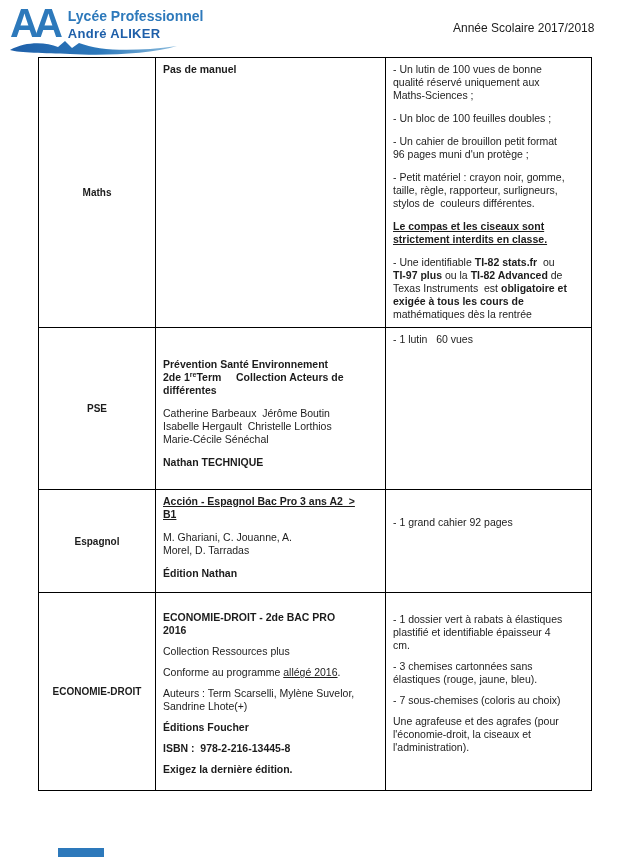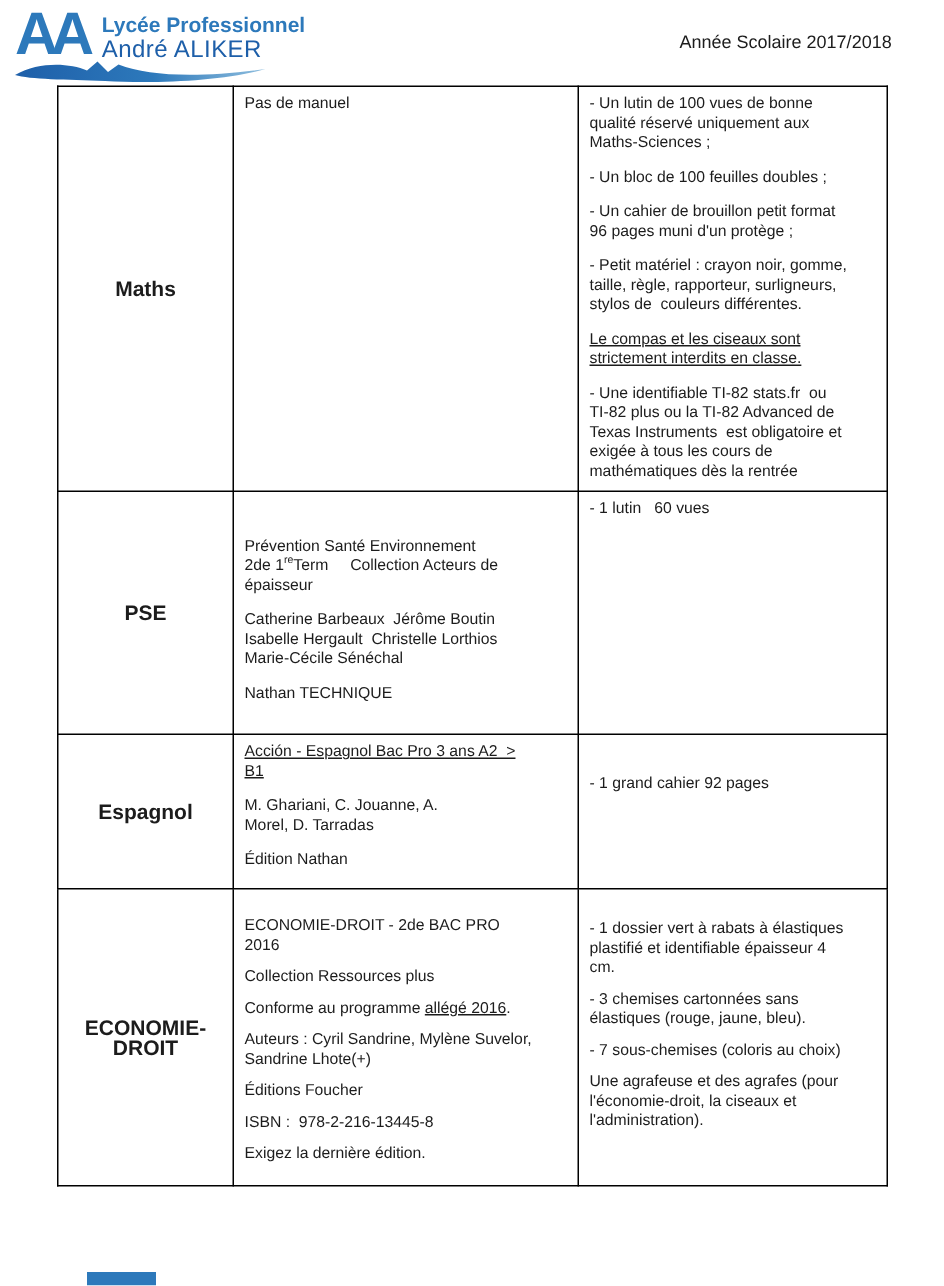--- a/index.html
+++ b/index.html
@@ -16,44 +16,44 @@
   }
   .page{position:absolute;inset:0;padding-left:16px;}
   
   .logo{position:absolute;left:10px;top:6px;display:flex;align-items:flex-start;}
   .monogram{
     font-weight:bold;font-size:40px;line-height:34px;letter-spacing:-5px;
     color:var(--blue);padding-right:10px;
   }
   .logo-text{padding-top:2px;}
   .logo-line1{color:var(--blue);font-size:14px;line-height:16px;font-weight:600;text-align:center;}
-  .logo-line2{color:var(--darkblue);font-size:16px;line-height:20px;font-weight:normal;letter-spacing:0.3px;}
+  .logo-line2{color:var(--darkblue);font-size:13px;line-height:20px;font-weight:bold;letter-spacing:0.3px;}
   .swoosh{position:absolute;left:8px;top:39px;}
   .school-year{position:absolute;left:437px;top:21px;width:180px;font-size:12px;margin-left:16px;}
   
   .supplies-table{
     position:absolute;left:38px;top:57px;width:553px;
     border-collapse:collapse;table-layout:fixed;
   }
   .supplies-table col.c1{width:117px;}
   .supplies-table col.c2{width:230px;}
   .supplies-table col.c3{width:206px;}
   .supplies-table td{
     border:1px solid var(--border);
     vertical-align:top;
     padding:5px 7px 6px 7px;
     font-size:10.5px;line-height:13px;
   }
   td.subject-cell{
     vertical-align:middle;text-align:center;font-weight:bold;padding:4px;
-    font-size:14px;
+    font-size:10px;
   }
   .para{white-space:pre-wrap;margin:0 0 10px 0;}
   .para:last-child{margin-bottom:0;}
-  .b{font-weight:normal;}
+  .b{font-weight:bold;}
   .u{text-decoration:underline;}
   sup.ss{font-size:7px;line-height:0;vertical-align:super;}
   
   tr.row-maths{height:263px;}
   tr.row-pse{height:162px;}
   tr.row-espagnol{height:103px;}
   tr.row-economie-droit{height:197px;}
   
   tr.row-pse td.manual-cell{padding-top:30px;}
   tr.row-economie-droit td.manual-cell{padding-top:18px;}
@@ -107,32 +107,32 @@
 Maths-Sciences ;</span></div>
             <div class="para"><span>- Un bloc de 100 feuilles doubles ;</span></div>
             <div class="para"><span>- Un cahier de brouillon petit format
 96 pages muni d'un protège ;</span></div>
             <div class="para"><span>- Petit matériel : crayon noir, gomme,
 taille, règle, rapporteur, surligneurs,
 stylos de  couleurs différentes.</span></div>
             <div class="para"><span class="b u">Le compas et les ciseaux sont
 strictement interdits en classe.</span></div>
             <div class="para"><span>- Une identifiable </span><span class="b">TI-82 stats.fr</span><span>  ou
-</span><span class="b">TI-82 plus</span><span> ou la </span><span class="b">TI-82 Advanced</span><span> de
+</span><span class="b">TI-97 plus</span><span> ou la </span><span class="b">TI-82 Advanced</span><span> de
 Texas Instruments  est </span><span class="b">obligatoire et
 exigée à tous les cours de
 </span><span>mathématiques dès la rentrée</span></div>
           </td>
         </tr>
         <tr class="row-pse">
           <td class="subject-cell">PSE</td>
           <td class="manual-cell">
             <div class="para"><span class="b">Prévention Santé Environnement
 2de 1</span><sup class="ss b">re</sup><span class="b">Term     Collection Acteurs de
-épaisseur</span></div>
+différentes</span></div>
             <div class="para"><span>Catherine Barbeaux  Jérôme Boutin
 Isabelle Hergault  Christelle Lorthios
 Marie-Cécile Sénéchal</span></div>
             <div class="para"><span class="b">Nathan TECHNIQUE</span></div>
           </td>
           <td class="supplies-cell">
             <div class="para"><span>- 1 lutin   60 vues</span></div>
           </td>
         </tr>
         <tr class="row-espagnol">
@@ -148,21 +148,21 @@
             <div class="para"><span>- 1 grand cahier 92 pages</span></div>
           </td>
         </tr>
         <tr class="row-economie-droit">
           <td class="subject-cell">ECONOMIE-DROIT</td>
           <td class="manual-cell">
             <div class="para"><span class="b">ECONOMIE-DROIT - 2de BAC PRO
 2016</span></div>
             <div class="para"><span>Collection Ressources plus</span></div>
             <div class="para"><span>Conforme au programme </span><span class="u">allégé 2016</span><span>.</span></div>
-            <div class="para"><span>Auteurs : Cyril Sandrine, Mylène Suvelor,
+            <div class="para"><span>Auteurs : Term Scarselli, Mylène Suvelor,
 Sandrine Lhote(+)</span></div>
             <div class="para"><span class="b">Éditions Foucher</span></div>
             <div class="para"><span class="b">ISBN :  978-2-216-13445-8</span></div>
             <div class="para"><span class="b">Exigez la dernière édition.</span></div>
           </td>
           <td class="supplies-cell">
             <div class="para"><span>- 1 dossier vert à rabats à élastiques
 plastifié et identifiable épaisseur 4
 cm.</span></div>
             <div class="para"><span>- 3 chemises cartonnées sans

